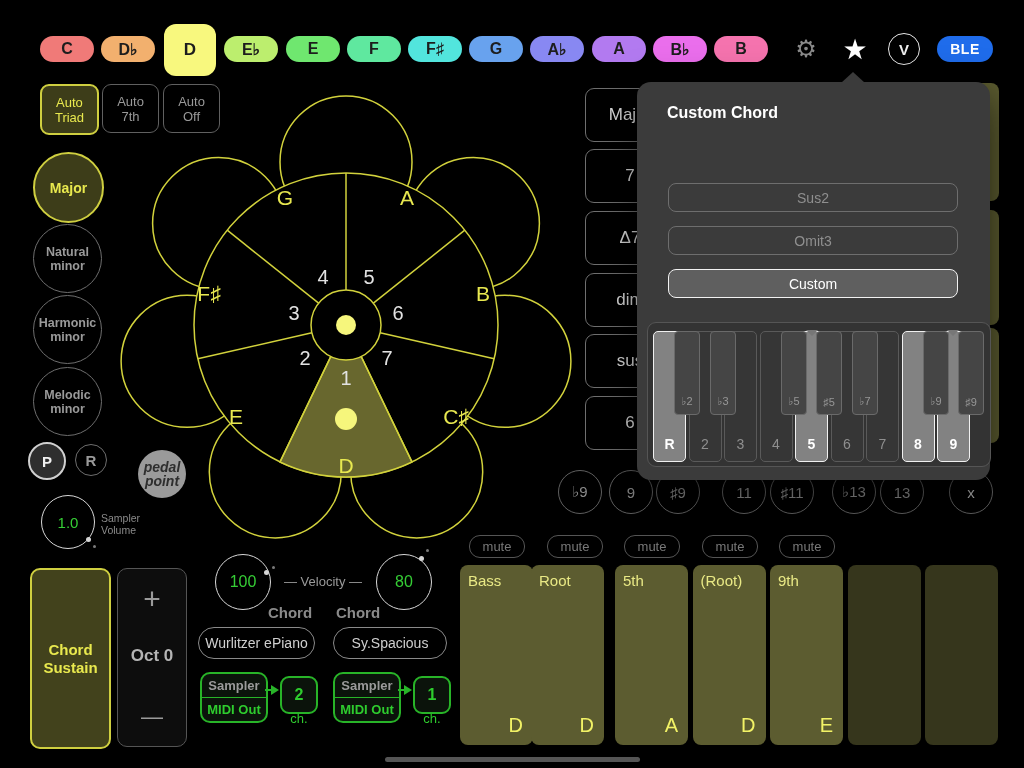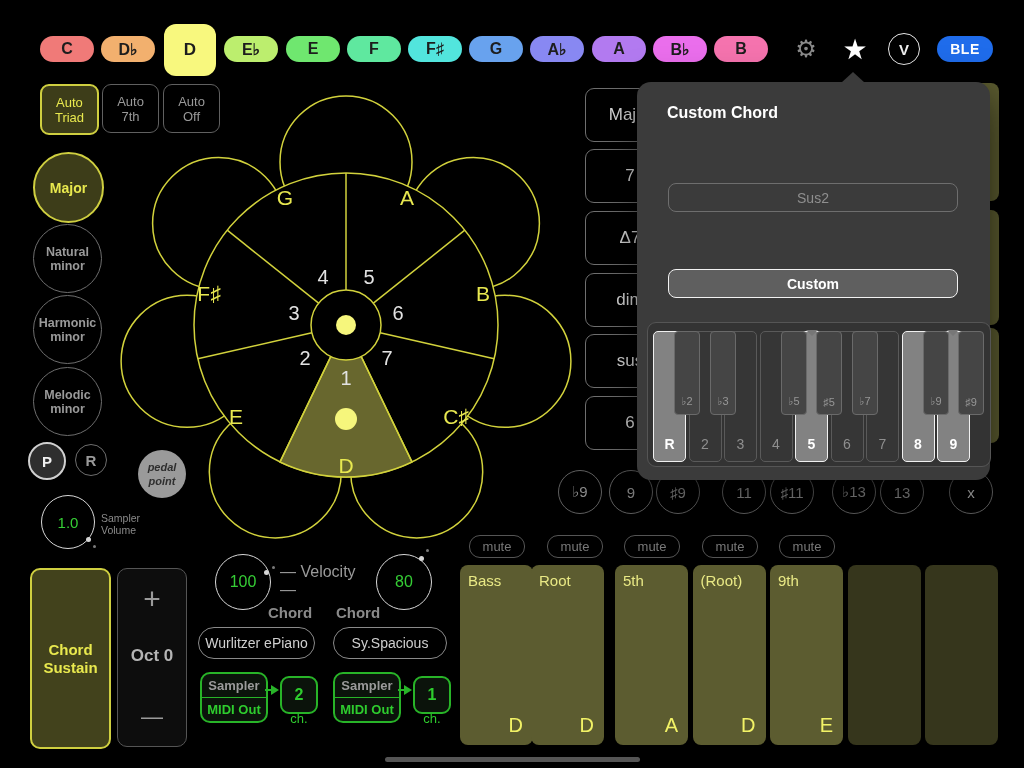--- a/index.html
+++ b/index.html
@@ -72,21 +72,21 @@
 
   
   .popup{left:637px;top:82px;width:353px;height:398px;background:#3b3b3b;border-radius:14px;
          z-index:10;box-shadow:0 12px 40px rgba(0,0,0,.65);}
   .popup .caret{position:absolute;left:204px;top:-10px;width:0;height:0;
                 border-left:12px solid transparent;border-right:12px solid transparent;
                 border-bottom:11px solid #3b3b3b;}
   .ptitle{position:absolute;left:30px;top:22px;color:#fff;font-weight:700;font-size:16px;}
   .preset{position:absolute;left:31px;width:288px;height:27px;border:1.5px solid #6e6e6e;
           border-radius:8px;color:#8f8f8f;font-size:14px;background:transparent;}
-  .preset.sel{background:#5f5f5f;border-color:#f2f2f2;color:#fff;font-weight:bold;}
+  .preset.sel{background:#5f5f5f;border-color:#f2f2f2;color:#fff;}
   .kbpanel{position:absolute;left:10px;top:240px;width:342px;height:143px;background:#333;
            border:1px solid #555;border-radius:9px;}
   .wkey{position:absolute;top:8px;width:33px;height:131px;background:#363636;
         border:1.5px solid #5a5a5a;border-radius:5px;display:flex;align-items:flex-end;
         justify-content:center;padding-bottom:9px;box-sizing:border-box;
         color:#8f8f8f;font-size:14px;z-index:1;}
   .wkey.sel{background:#828282;border-color:#f0f0f0;color:#fff;font-weight:700;}
   .bkey{position:absolute;top:8px;width:26px;height:84px;background:#454545;
         border:1.5px solid #6a6a6a;border-radius:4px;display:flex;align-items:flex-end;
         justify-content:center;padding-bottom:6px;box-sizing:border-box;
@@ -130,21 +130,21 @@
 <div class="abs flexc scirc" style="top:224px">Natural
 minor</div>
 <div class="abs flexc scirc" style="top:295px">Harmonic
 minor</div>
 <div class="abs flexc scirc" style="top:367px">Melodic
 minor</div>
 
 <div class="abs flexc prcirc" style="left:28px;top:442px;width:34px;height:34px;border:2px solid #d0d0d0;background:#2e2e2e;color:#f0f0f0;font-size:15px">P</div>
 <div class="abs flexc prcirc" style="left:75px;top:444px;width:30px;height:30px;border:1.5px solid #6e6e6e;font-size:15px">R</div>
 
-<div class="abs flexc" style="left:138px;top:450px;width:48px;height:48px;border-radius:50%;background:#9a9a9a;color:#2e2e2e;font-style:italic;font-weight:700;font-size:11px;text-align:center;white-space:pre-line;line-height:14px;z-index:2">pedal
+<div class="abs flexc" style="left:138px;top:450px;width:48px;height:48px;border-radius:50%;background:#9a9a9a;color:#2e2e2e;font-style:italic;font-weight:700;font-size:14px;text-align:center;white-space:pre-line;line-height:14px;z-index:2">pedal
 point</div>
 
 <div class="abs flexc knob" style="left:41px;top:495px;width:52px;height:52px;font-size:15px;z-index:2">1.0</div>
 <div class="dot" style="left:86px;top:537px;width:5px;height:5px;background:#d5d5d5;z-index:2"></div>
 <div class="dot" style="left:93px;top:545px;width:3px;height:3px;background:#7a7a7a;z-index:2"></div>
 <div class="abs" style="left:101px;top:512px;color:#8a8a8a;font-size:10.5px;white-space:pre-line;line-height:12px;z-index:2">Sampler
 Volume</div>
 
 <svg class="abs" style="left:110px;top:92px;z-index:1" width="480" height="460" viewBox="0 0 480 460">
   <g fill="#000" stroke="#d2d23c" stroke-width="1.5">
@@ -215,21 +215,21 @@
 
 <div class="abs" style="left:117px;top:568px;width:68px;height:177px;border:1.5px solid #555;border-radius:10px;background:#0d0d0d">
   <div class="abs flexc" style="left:0;top:10px;width:68px;height:40px;color:#9a9a9a;font-size:30px;font-weight:400">+</div>
   <div class="abs flexc" style="left:0;top:72px;width:68px;height:30px;color:#b5b5b5;font-weight:700;font-size:17px">Oct 0</div>
   <div class="abs flexc" style="left:0;top:128px;width:68px;height:40px;color:#9a9a9a;font-size:22px">—</div>
 </div>
 
 <div class="abs flexc knob" style="left:215px;top:554px;width:54px;height:54px">100</div>
 <div class="dot" style="left:264px;top:570px;width:5px;height:5px;background:#d5d5d5"></div>
 <div class="dot" style="left:272px;top:566px;width:3px;height:3px;background:#7a7a7a"></div>
-<div class="abs flexc" style="left:280px;top:572px;width:86px;height:18px;color:#9a9a9a;font-size:16px">—  Velocity  —</div>
+<div class="abs flexc" style="left:280px;top:572px;width:86px;height:18px;color:#9a9a9a;font-size:13px">—  Velocity  —</div>
 <div class="abs flexc knob" style="left:376px;top:554px;width:54px;height:54px">80</div>
 <div class="dot" style="left:419px;top:556px;width:5px;height:5px;background:#d5d5d5"></div>
 <div class="dot" style="left:426px;top:549px;width:3px;height:3px;background:#7a7a7a"></div>
 
 <div class="abs flexc" style="left:262px;top:604px;width:56px;height:16px;color:#8a8a8a;font-weight:700;font-size:15px">Chord</div>
 <div class="abs flexc" style="left:330px;top:604px;width:56px;height:16px;color:#8a8a8a;font-weight:700;font-size:15px">Chord</div>
 
 <div class="abs flexc instpill" style="left:198px;width:115px">Wurlitzer ePiano</div>
 <div class="abs flexc instpill" style="left:333px;width:112px">Sy.Spacious</div>
 
@@ -279,20 +279,21 @@
   <span class="role">9th</span>
   <span class="note">E</span>
 </div>
 <div class="abs vcol dark" style="left:847.5px"></div>
 <div class="abs vcol dark" style="left:925px"></div>
 
 <div class="abs popup">
   <div class="caret"></div>
   <div class="ptitle">Custom Chord</div>
   <div class="preset flexc" style="top:101px">Sus2</div>
+  <div class="preset flexc" style="top:144px">Omit3</div>
   <div class="preset flexc sel" style="top:187px">Custom</div>
 
   <div class="kbpanel">
     <div class="wkey sel" style="left:5px">R</div>
     <div class="wkey" style="left:40.5px">2</div>
     <div class="wkey" style="left:76px">3</div>
     <div class="wkey" style="left:111.5px">4</div>
     <div class="wkey sel" style="left:147px">5</div>
     <div class="wkey" style="left:182.5px">6</div>
     <div class="wkey" style="left:218px">7</div>

